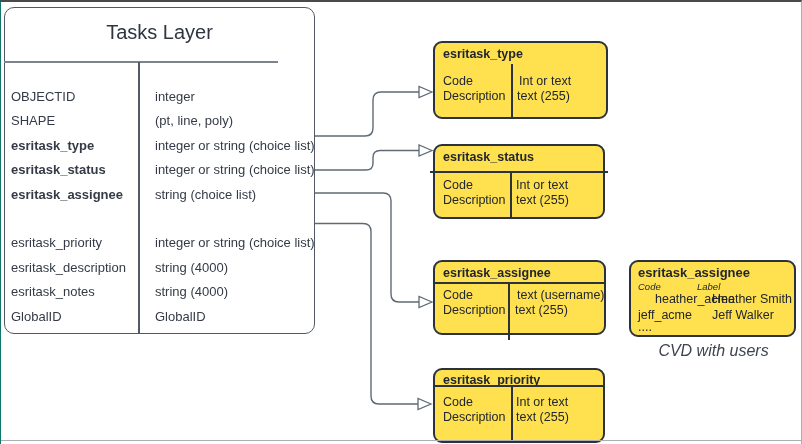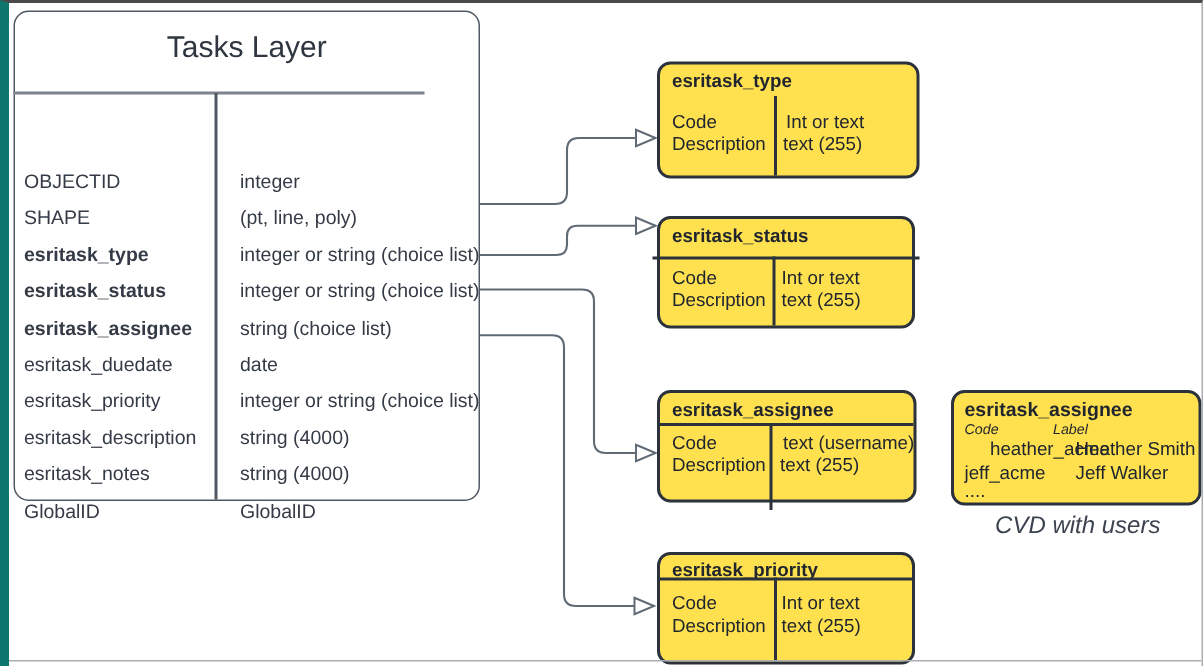--- a/index.html
+++ b/index.html
@@ -2,31 +2,31 @@
 <html style="--box-fill: #FFE150; --box-stroke: #2B323B; --table-stroke: #515A64; --text: #343B46; --connector: #5F6A75;"><head>
 <meta charset="utf-8">
 <style>
   :root{
     --box-fill:#FFE150; --box-stroke:#2B323B; --table-stroke:#515A64;
     --text:#343B46; --connector:#5F6A75;
   }
   *{margin:0;padding:0;box-sizing:border-box;}
   body{background:#fff;font-family:"Liberation Sans","DejaVu Sans",sans-serif;}
   .canvas{position:relative;width:802px;height:444px;background:#fff;overflow:hidden;
-    border-top:2px solid #4A4A4A;border-left:6px solid #0f766e;border-right:1px solid #A9AEB3;}
+    border-top:2px solid #4A4A4A;border-left:1px solid #0f766e;border-right:1px solid #A9AEB3;}
   .frame-bottom{position:absolute;left:0;right:0;top:438px;height:1px;background:#A9AEB3;}
 
   
   .main-table{position:absolute;left:3px;top:5px;width:311px;height:327px;background:#fff;
     border:1.5px solid var(--table-stroke);border-radius:10px;}
   .main-title{position:absolute;top:13px;left:0;width:100%;text-align:center;
     font-size:20px;color:#2F3640;}
   .title-divider{position:absolute;left:-1px;top:53px;width:274px;height:2px;background:#7C838D;}
   .col-divider{position:absolute;left:133px;top:54px;bottom:0;width:1.5px;background:var(--table-stroke);}
-  .t-row{position:absolute;left:0;width:100%;height:16px;font-size:13px;color:var(--text);line-height:16px;margin-top:24px;}
+  .t-row{position:absolute;left:0;width:100%;height:16px;font-size:13px;color:var(--text);line-height:16px;}
   .t-row .c1{position:absolute;left:6px;white-space:nowrap;}
   .t-row .c2{position:absolute;left:150px;white-space:nowrap;}
   .t-row.bold .c1{font-weight:bold;}
 
   
   .ybox{position:absolute;background:var(--box-fill);border:2px solid var(--box-stroke);
     border-radius:9px;color:#21262E;}
   .ybox .hdr{position:absolute;left:8px;top:4px;font-weight:bold;font-size:12.5px;white-space:nowrap;}
   .ybox .hline{position:absolute;height:1.5px;background:var(--box-stroke);}
   .ybox .vline{position:absolute;width:1.5px;background:var(--box-stroke);}
@@ -91,24 +91,20 @@
       <span class="c2">integer or string (choice list)</span>
       </div>
     <div class="t-row bold" style="top:154px">
       <span class="c1">esritask_status</span>
       <span class="c2">integer or string (choice list)</span>
       </div>
     <div class="t-row bold" style="top:179px">
       <span class="c1">esritask_assignee</span>
       <span class="c2">string (choice list)</span>
       </div>
-    <div class="t-row" style="top:203px">
-      <span class="c1">esritask_duedate</span>
-      <span class="c2">date</span>
-      </div>
     <div class="t-row" style="top:227px">
       <span class="c1">esritask_priority</span>
       <span class="c2">integer or string (choice list)</span>
       </div>
     <div class="t-row" style="top:252px">
       <span class="c1">esritask_description</span>
       <span class="c2">string (4000)</span>
       </div>
     <div class="t-row" style="top:276px">
       <span class="c1">esritask_notes</span>

